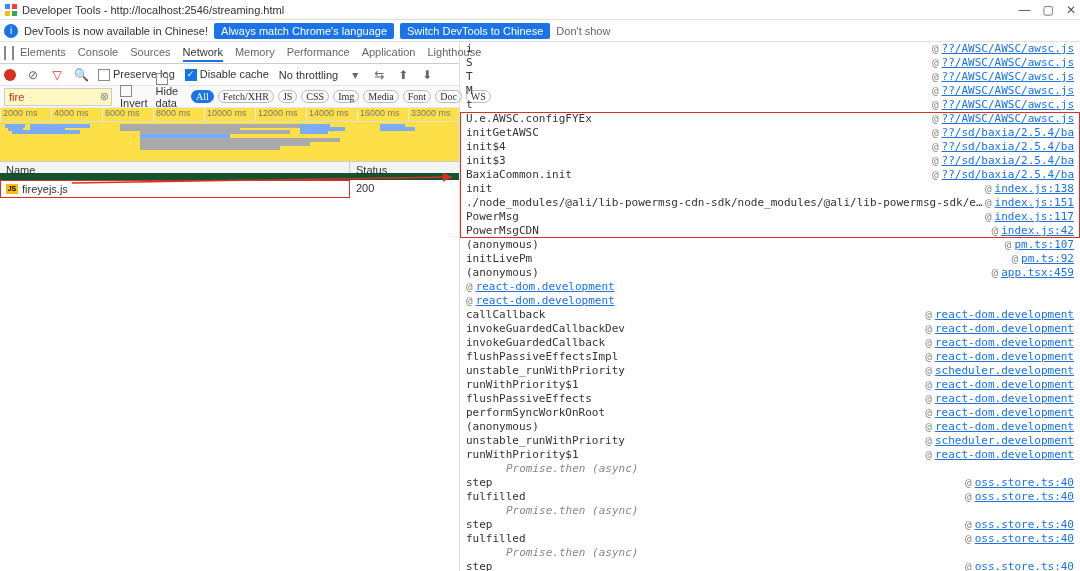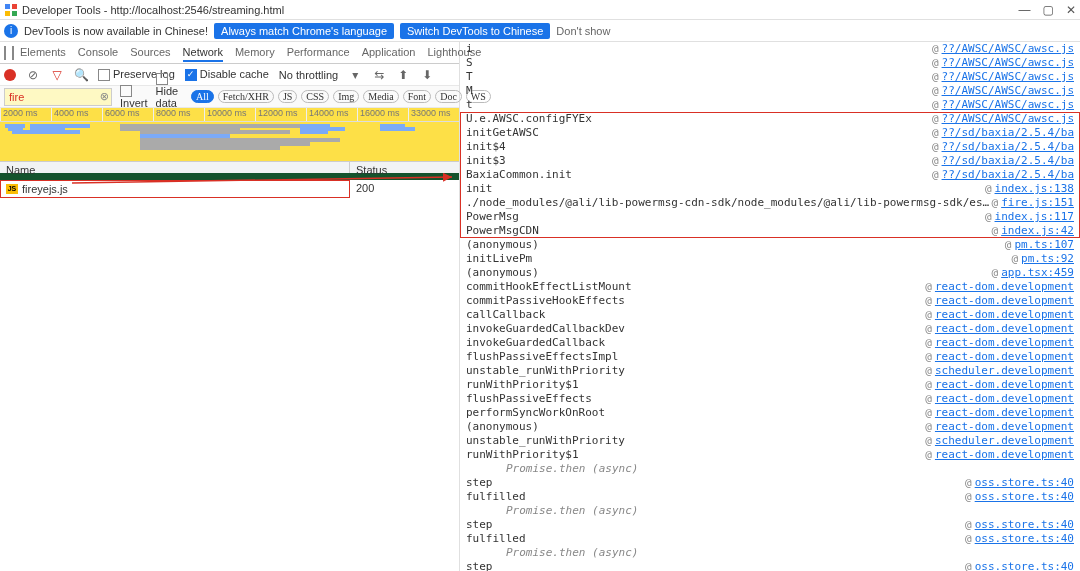--- a/index.html
+++ b/index.html
@@ -239,21 +239,21 @@
           <span class="stack-loc">??/sd/baxia/2.5.4/ba</span>
         </div>
         <div class="stack-row">
           <span class="stack-fn">init</span>
           <span class="stack-at">@</span>
           <span class="stack-loc">index.js:138</span>
         </div>
         <div class="stack-row">
           <span class="stack-fn">./node_modules/@ali/lib-powermsg-cdn-sdk/node_modules/@ali/lib-powermsg-sdk/es/index.js.PowerMsg.initBaXia</span>
           <span class="stack-at">@</span>
-          <span class="stack-loc">fire.js:151</span>
+          <span class="stack-loc">index.js:151</span>
         </div>
         <div class="stack-row">
           <span class="stack-fn">PowerMsg</span>
           <span class="stack-at">@</span>
           <span class="stack-loc">index.js:117</span>
         </div>
         <div class="stack-row">
           <span class="stack-fn">PowerMsgCDN</span>
           <span class="stack-at">@</span>
           <span class="stack-loc">index.js:42</span>
@@ -267,26 +267,24 @@
           <span class="stack-fn">initLivePm</span>
           <span class="stack-at">@</span>
           <span class="stack-loc">pm.ts:92</span>
         </div>
         <div class="stack-row">
           <span class="stack-fn">(anonymous)</span>
           <span class="stack-at">@</span>
           <span class="stack-loc">app.tsx:459</span>
         </div>
         <div class="stack-row">
-          <span class="stack-fn">commitHookEffectListMount</span>
-          <span class="stack-at">@</span>
-          <span class="stack-loc">react-dom.development</span>
-        </div>
-        <div class="stack-row">
-          <span class="stack-fn">commitPassiveHookEffects</span>
+          <span class="stack-at">@</span>
+          <span class="stack-loc">react-dom.development</span>
+        </div>
+        <div class="stack-row">
           <span class="stack-at">@</span>
           <span class="stack-loc">react-dom.development</span>
         </div>
         <div class="stack-row">
           <span class="stack-fn">callCallback</span>
           <span class="stack-at">@</span>
           <span class="stack-loc">react-dom.development</span>
         </div>
         <div class="stack-row">
           <span class="stack-fn">invokeGuardedCallbackDev</span>

